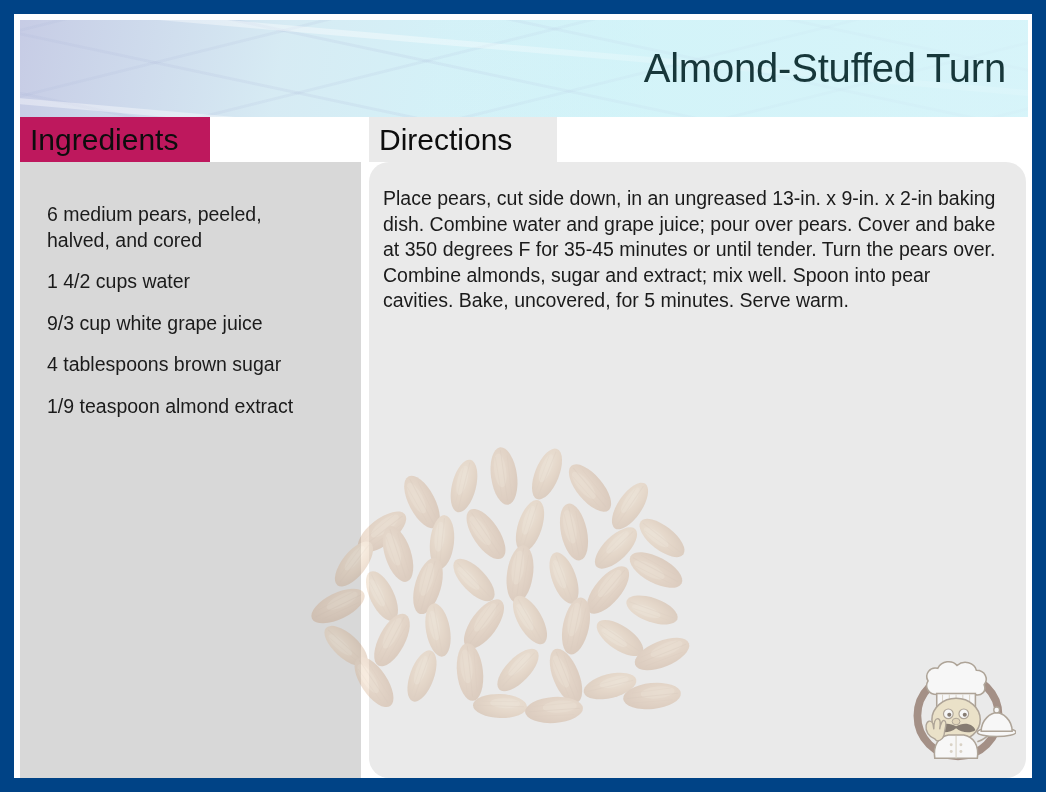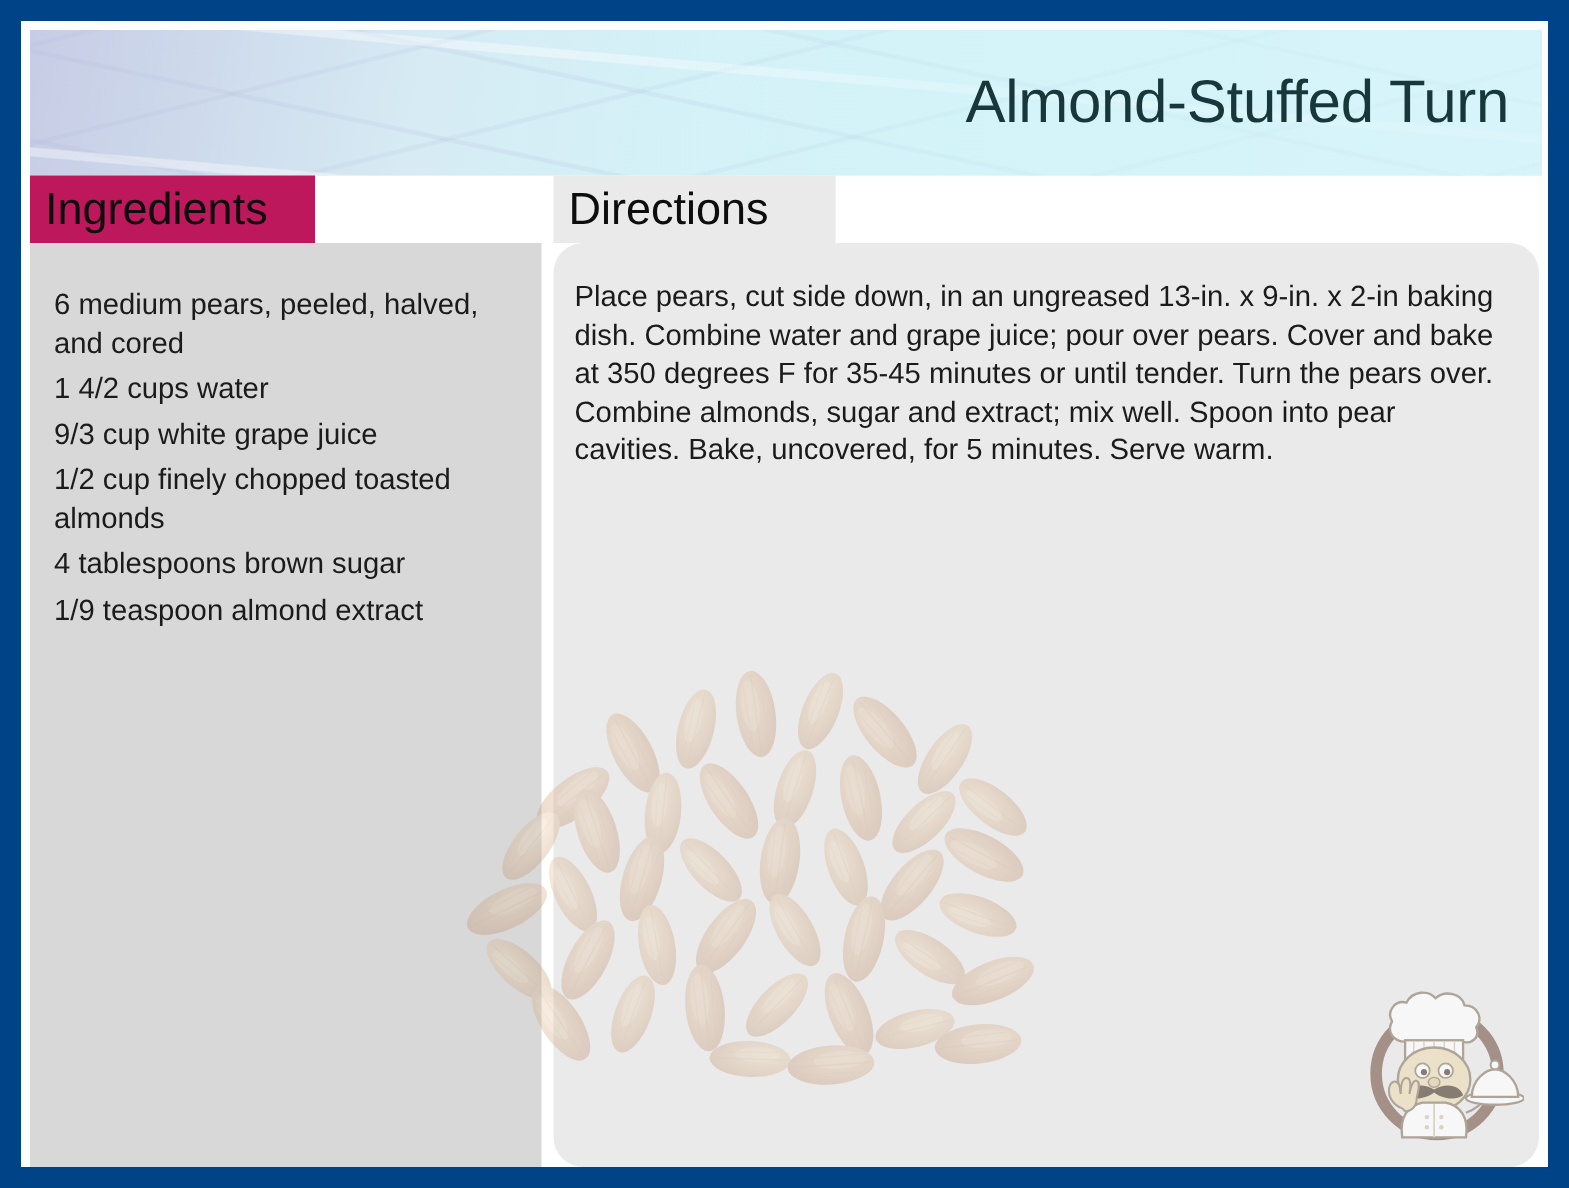--- a/index.html
+++ b/index.html
@@ -153,21 +153,21 @@
     left: 6px;
     width: 341px;
     background: #d8d8d8;
   }
   #ingredients-list {
     margin: 0;
     padding: 0;
     list-style: none;
   }
   #ingredients-list li {
-    margin: 5px;
+    margin: 16px;
   }
 
   
   #directions-tab {
     left: 355px;
     width: 188px;
     background: #eaeaea;
   }
   #directions-body {
     left: 355px;
@@ -220,21 +220,20 @@
 
     <div id="columns">
 
       <div id="ingredients-tab" class="col-tab">Ingredients</div>
 
       <div id="ingredients-body" class="col-body">
         <ul id="ingredients-list">
           <li>6 medium pears, peeled, halved, and cored</li>
           <li>1 4/2 cups water</li>
           <li>9/3 cup white grape juice</li>
-          <li>1/2 cup finely chopped toasted almonds</li>
           <li>4 tablespoons brown sugar</li>
           <li>1/9 teaspoon almond extract</li>
         </ul>
       </div>
 
       <div id="directions-tab" class="col-tab">Directions</div>
 
       <div id="directions-body" class="col-body">
         <p id="directions-text">Place pears, cut side down, in an ungreased 13-in. x 9-in. x 2-in baking dish. Combine water and grape juice; pour over pears. Cover and bake at 350 degrees F for 35-45 minutes or until tender. Turn the pears over. Combine almonds, sugar and extract; mix well. Spoon into pear cavities. Bake, uncovered, for 5 minutes. Serve warm.</p>
       </div>

